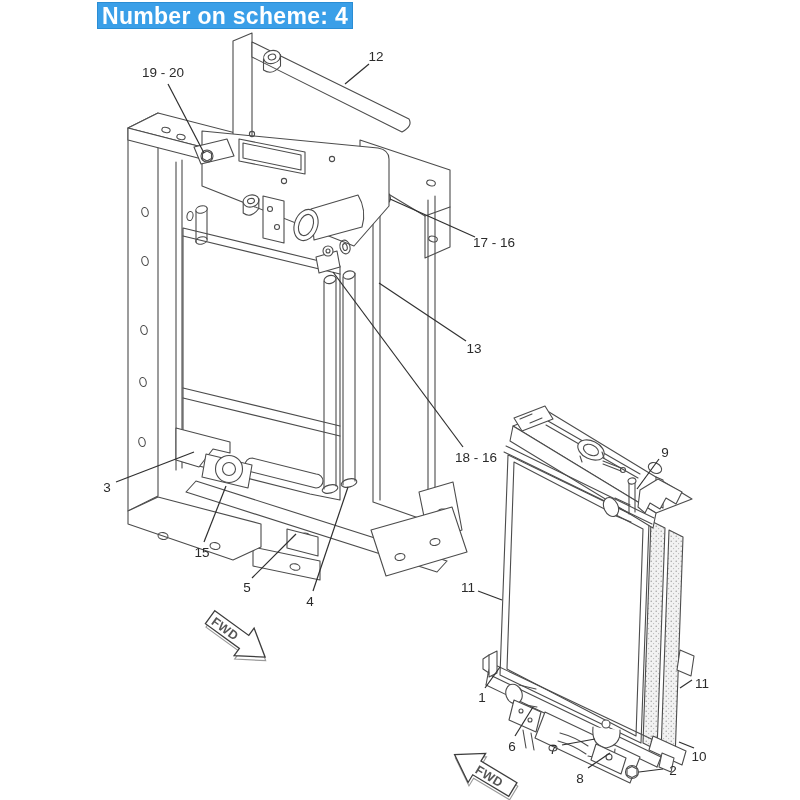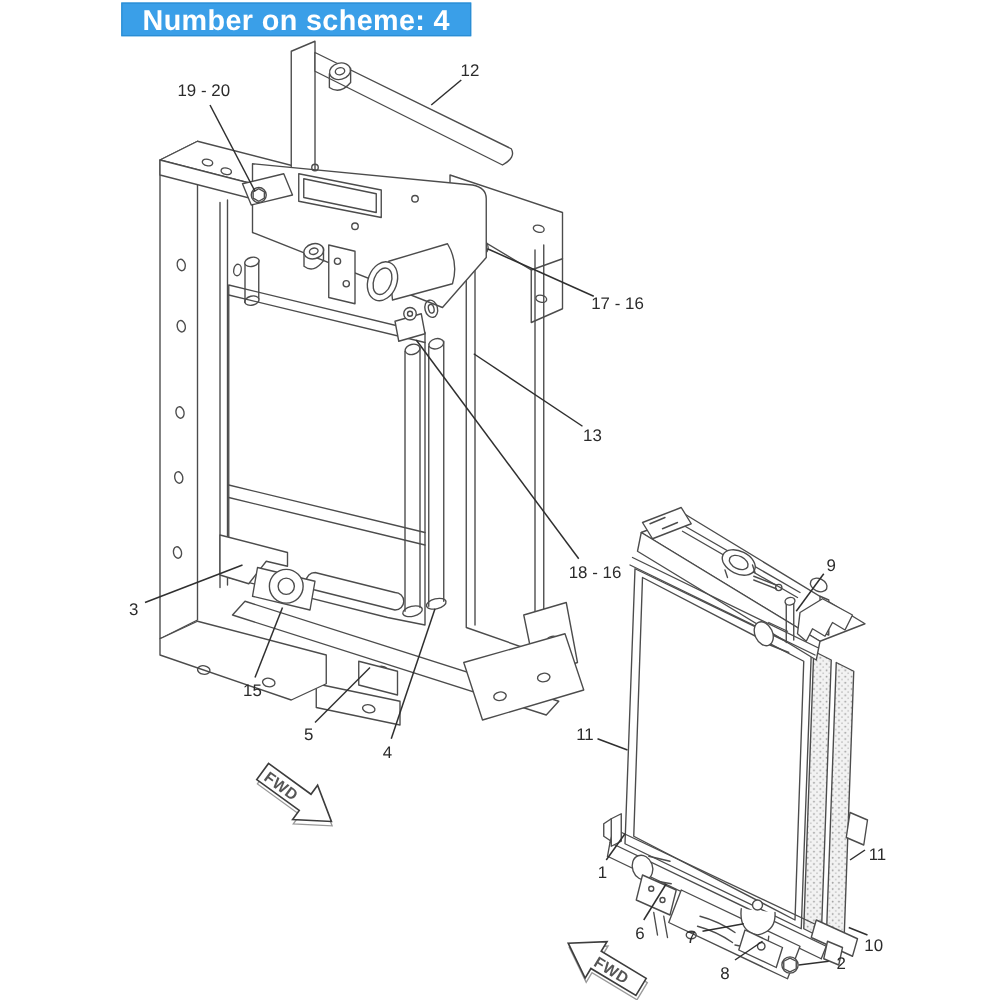--- a/index.html
+++ b/index.html
@@ -1,19 +1,19 @@
 <!DOCTYPE html>
 <html><head>
 <meta charset="utf-8">
 <style>
   html,body{margin:0;padding:0;}
   body{width:800px;height:800px;background:#ffffff;position:relative;
        font-family:"Liberation Sans",sans-serif;overflow:hidden;}
   .banner{position:absolute;left:97px;top:2px;height:27px;line-height:26px;
-          padding:0 16px;font-size:23px;font-weight:bold;white-space:nowrap;
+          padding:0 4px;font-size:23px;font-weight:bold;white-space:nowrap;
           letter-spacing:0.3px;border:1px solid #2a8dd4;box-sizing:border-box;}
   svg.diagram{position:absolute;left:0;top:0;}
   svg text{font-family:"Liberation Sans",sans-serif;font-size:13.5px;fill:#2b2b2b;}
   svg text.fwd-text{font-size:12.5px;font-weight:bold;fill:#555;letter-spacing:0.5px;}
   .ln{stroke:#2f2f2f;stroke-width:1.2;fill:none;}
   .draw{stroke:#4c4c4c;stroke-width:1.1;fill:none;stroke-linejoin:round;stroke-linecap:round;}
   .wh{fill:#ffffff;}
 </style>
 </head>
 <body>

